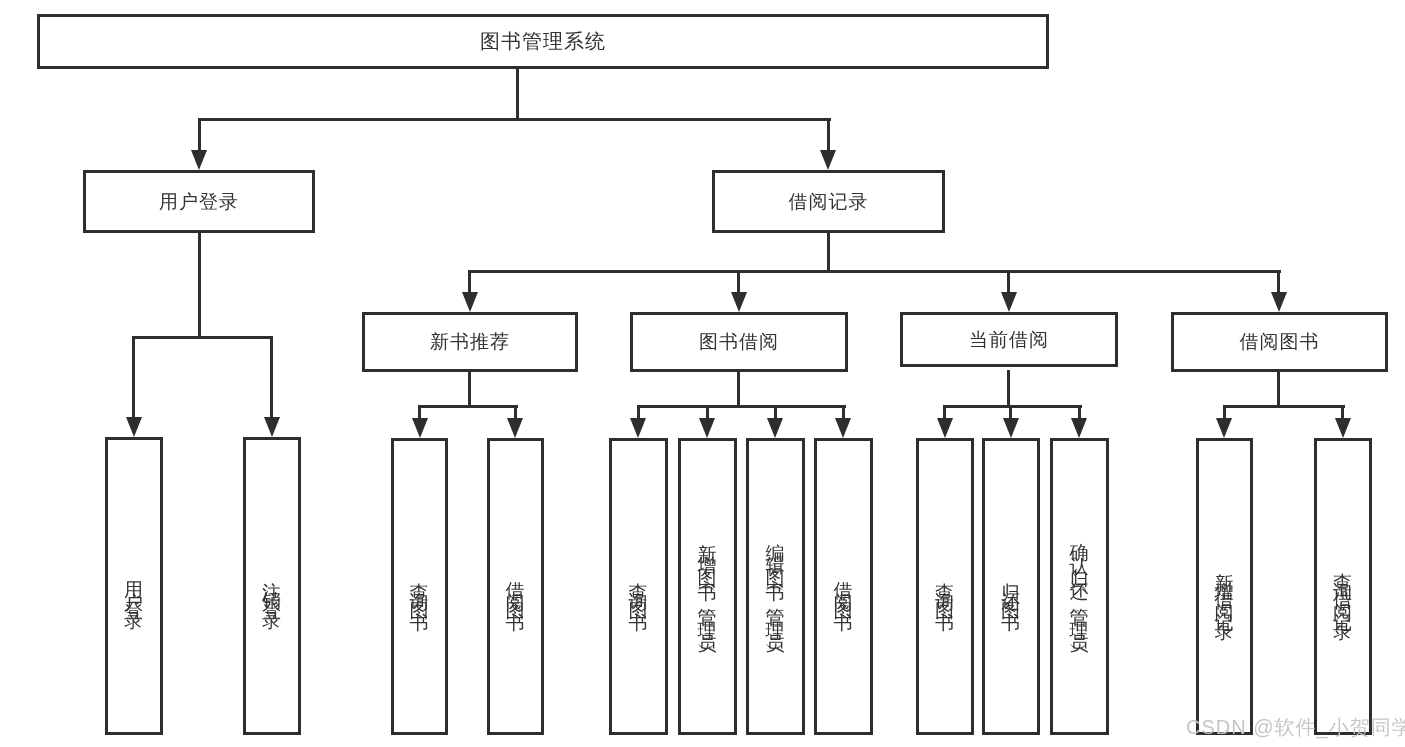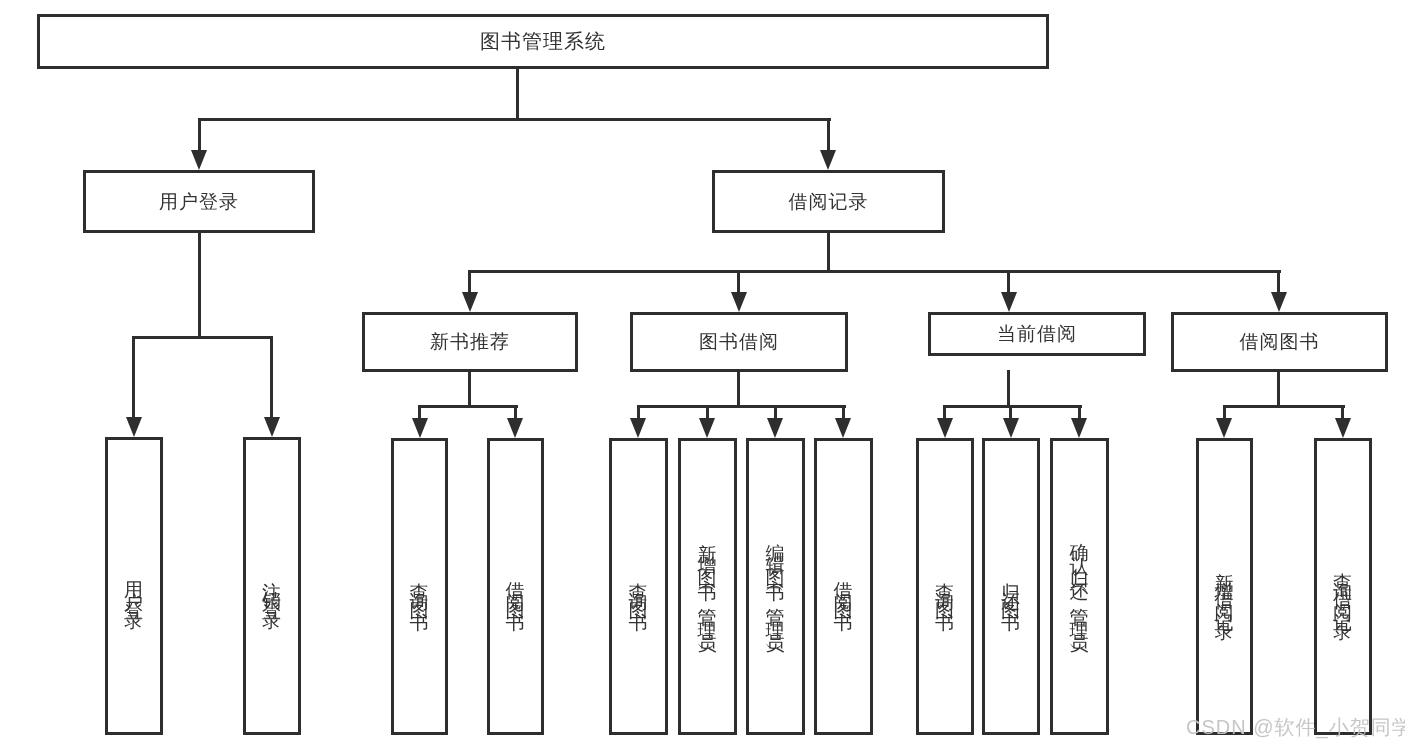--- a/index.html
+++ b/index.html
@@ -65,21 +65,21 @@
   .ln-l3-d3{left:1007px;top:270px;height:26px;}
   .ln-l3-d4{left:1277px;top:270px;height:26px;}
   .ar-l3-1{left:462px;top:292px;}
   .ar-l3-2{left:731px;top:292px;}
   .ar-l3-3{left:1001px;top:292px;}
   .ar-l3-4{left:1271px;top:292px;}
 
   
   .b-new-book{left:362px;top:312px;width:216px;height:60px;}
   .b-book-borrow{left:630px;top:312px;width:218px;height:60px;}
-  .b-current-borrow{left:900px;top:312px;width:218px;height:44px;margin-left:28px;}
+  .b-current-borrow{left:900px;top:312px;width:218px;height:55px;}
   .b-borrow-record{left:1171px;top:312px;width:217px;height:60px;}
 
   
   .ln-b2-stem{left:468px;top:370px;height:38px;}
   .ln-b2-h{left:418px;top:405px;width:100px;}
   .ln-b2-d1{left:418px;top:405px;height:16px;}
   .ln-b2-d2{left:514px;top:405px;height:16px;}
   .ar-b2-1{left:412px;top:418px;}
   .ar-b2-2{left:507px;top:418px;}
   .b-v-nb-query{left:391px;top:438px;width:57px;height:297px;}

